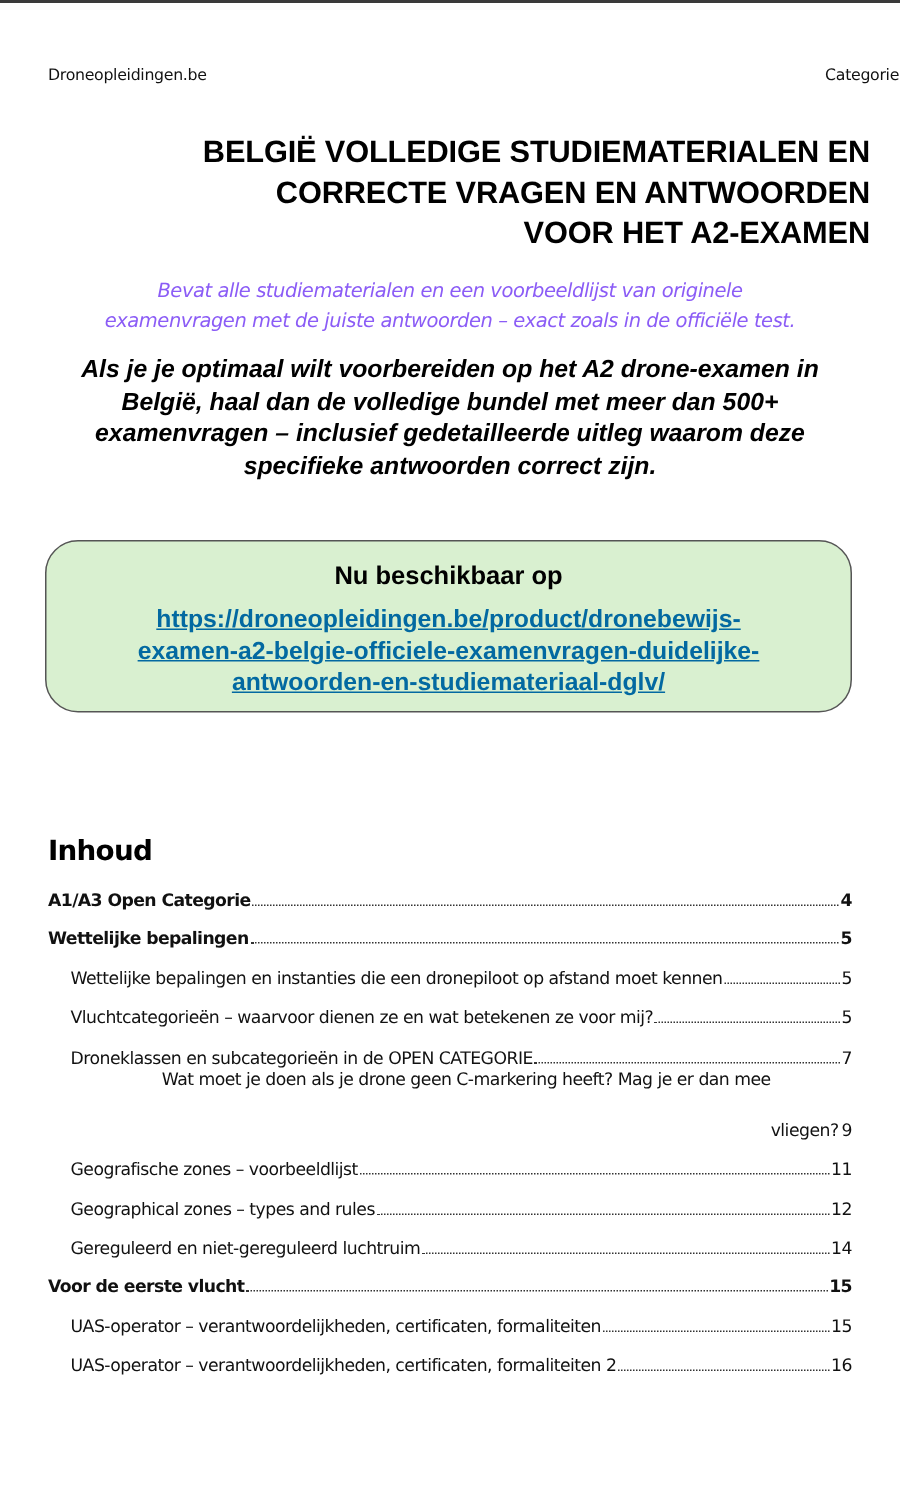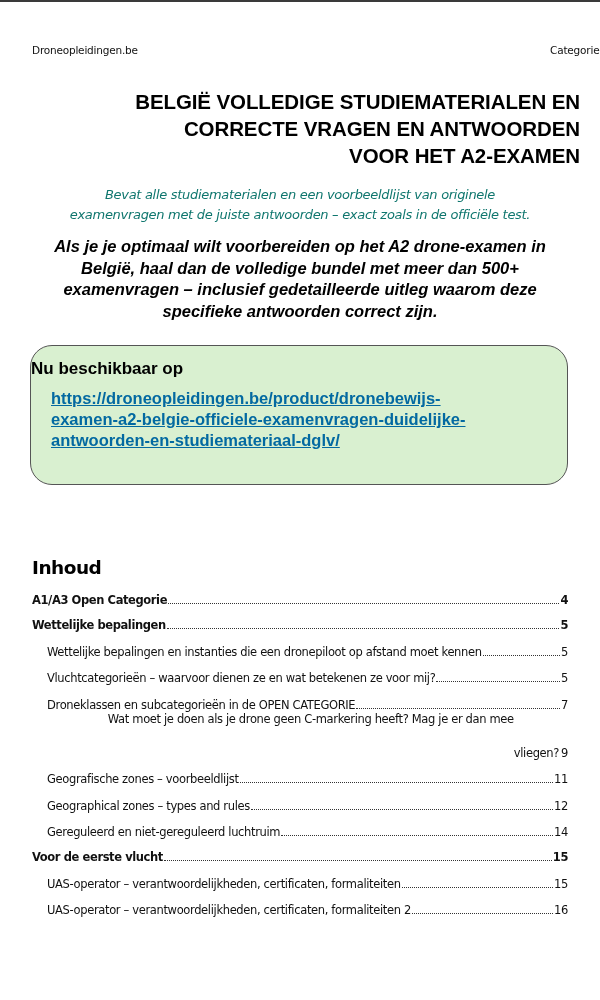--- a/index.html
+++ b/index.html
@@ -17,31 +17,32 @@
     .header-right { position: absolute; right: 32px; top: 44px; font-size: 10.5px; color: #111; font-family: "DejaVu Sans", sans-serif; letter-spacing: -0.2px; }
 
     .title {
       position: absolute; left: 20px; width: 560px; top: 88px;
       text-align: right; font-weight: bold; font-size: 20.5px; line-height: 27px;
       letter-spacing: -0.1px;
     }
     .subtitle {
       position: absolute; left: 20px; width: 560px; top: 185px;
       text-align: center; font-style: italic; font-size: 13px; line-height: 20px;
-      color: #0f766e; font-family: "DejaVu Sans", sans-serif; letter-spacing: -0.3px;
+      color: #8b5cf6; font-family: "DejaVu Sans", sans-serif; letter-spacing: -0.3px;
     }
     .pitch {
       position: absolute; left: 20px; width: 560px; top: 236px;
       text-align: center; font-style: italic; font-weight: bold; font-size: 16.5px; line-height: 21.5px;
     }
 
     .cta-box {
-      position: absolute; left: 30px; top: 345px; width: 538px; height: 140px;
+      position: absolute; left: 30px; top: 360px; width: 538px; height: 115px;
       box-sizing: border-box;
       background: #d9f0d0; border: 1.5px solid #555; border-radius: 22px;
+      text-align: center;
     }
     .cta-label { margin-top: 12px; font-weight: bold; font-size: 17px; line-height: 22px; }
     .cta-link {
       display: block; margin: 8px 20px 0 20px;
       color: #0369a1; text-decoration: underline; font-weight: bold; font-size: 16.5px; line-height: 21px;
       word-break: break-all;
     }
 
     .toc-heading { position: absolute; left: 32px; top: 557px; font-size: 18.5px; font-weight: bold; font-family: "DejaVu Sans", sans-serif; letter-spacing: -0.5px; }
     .toc { position: absolute; left: 32px; top: 582px; width: 536px; font-family: "DejaVu Sans", sans-serif; }

